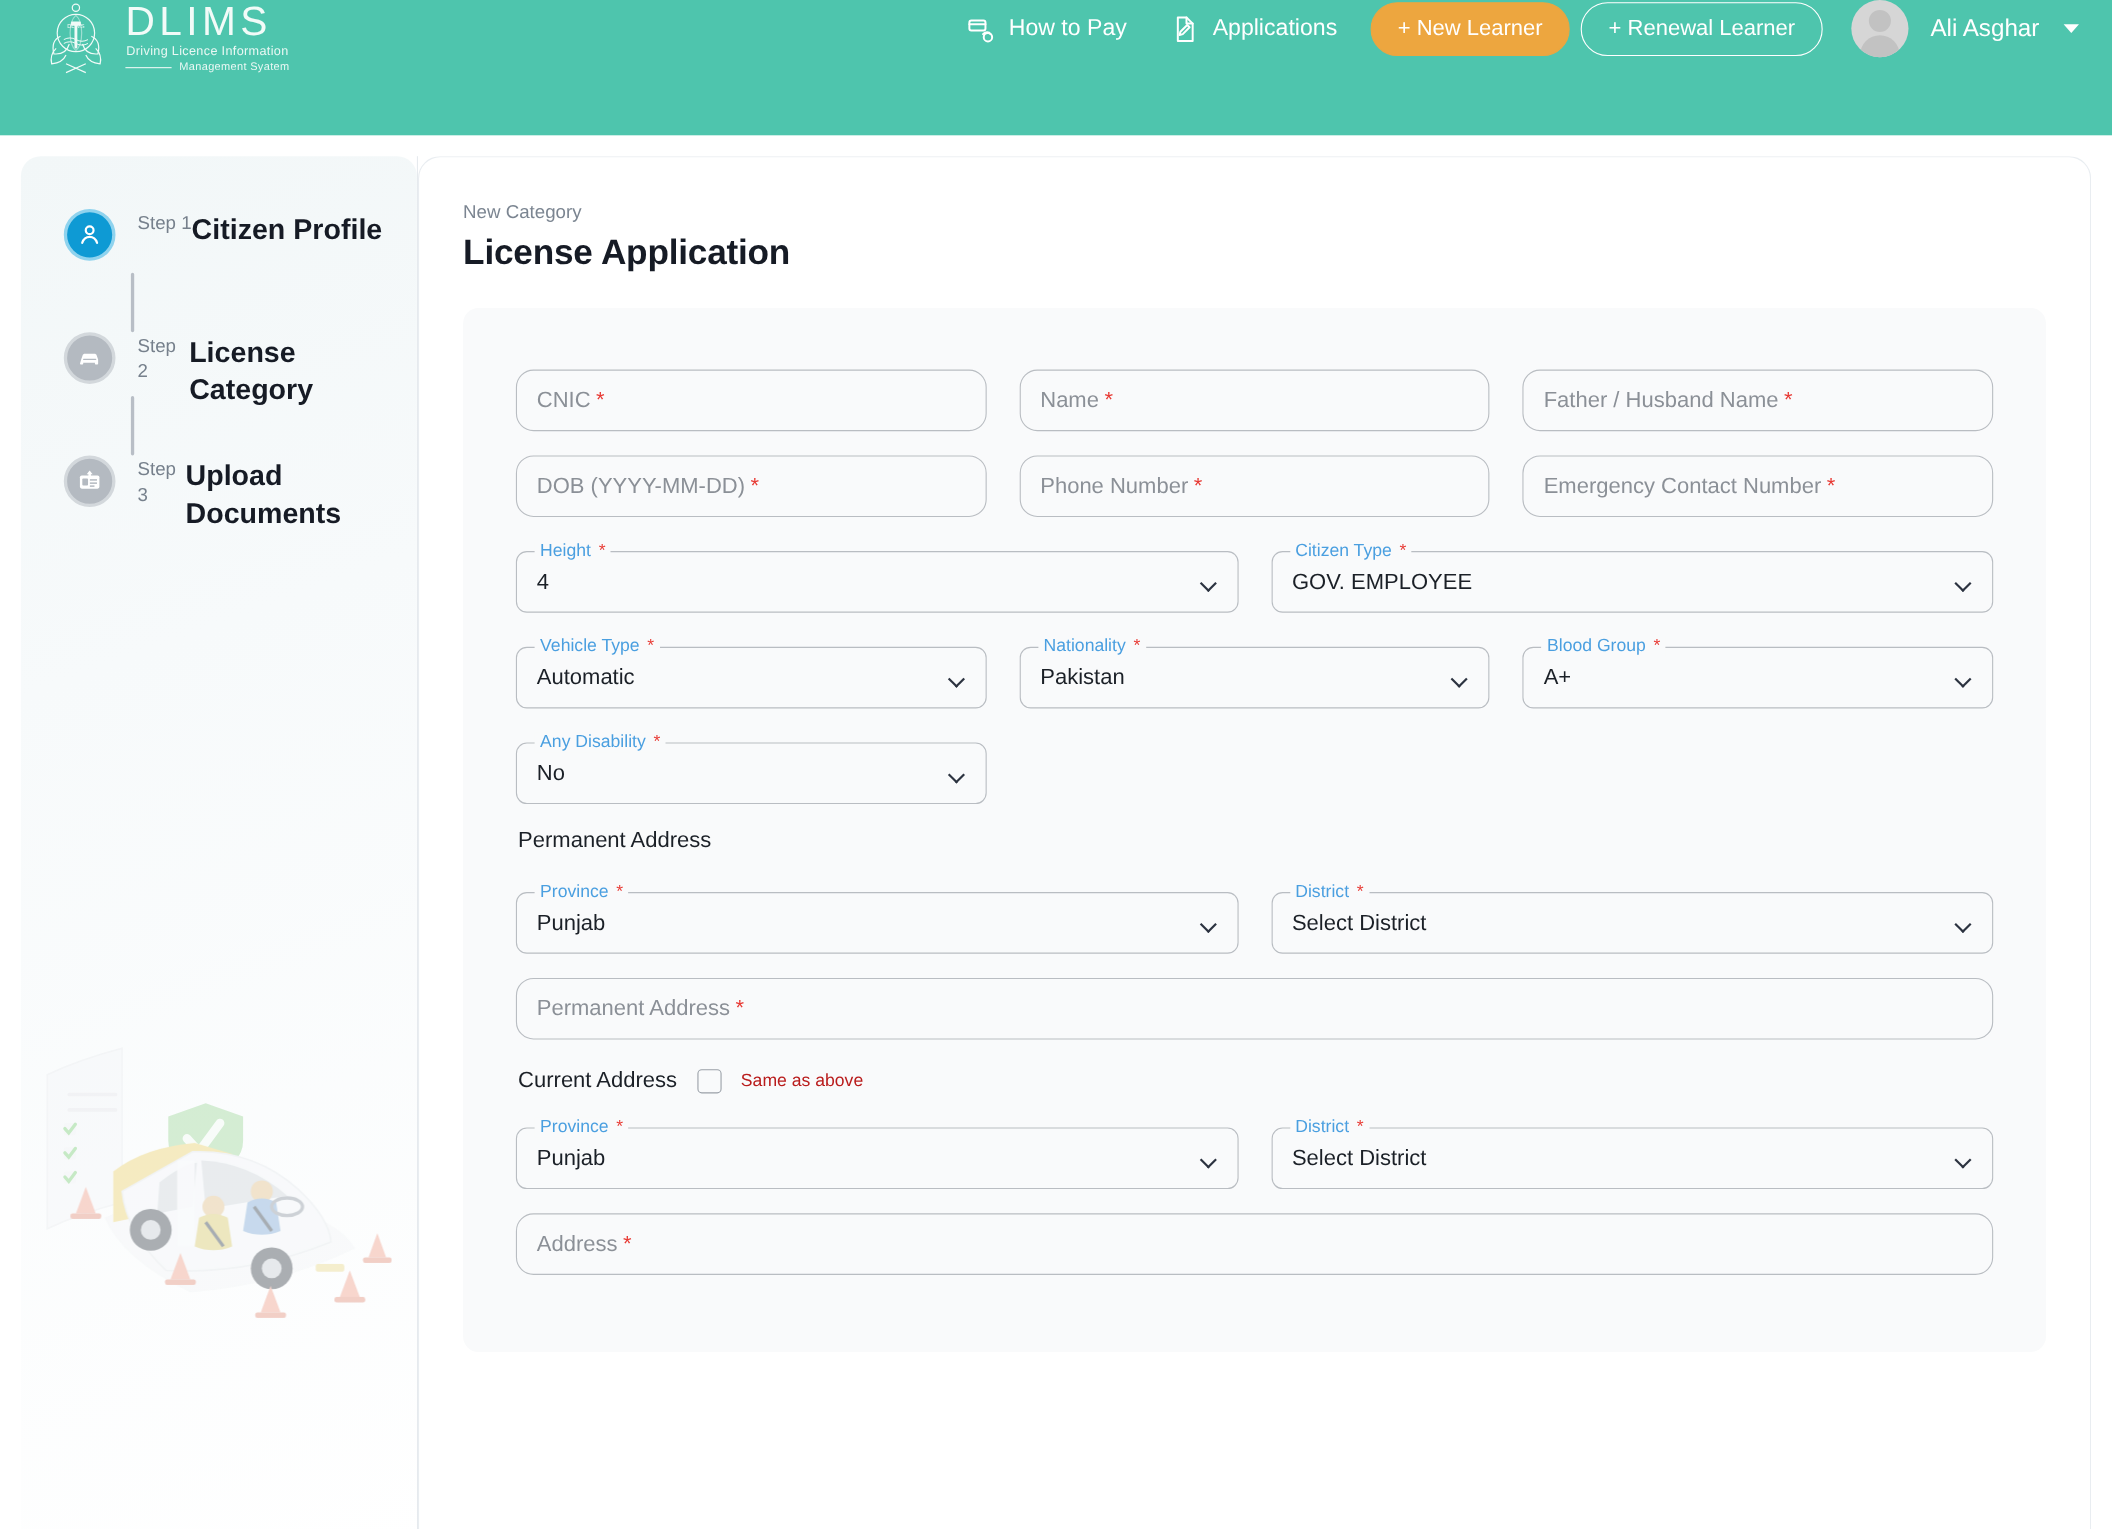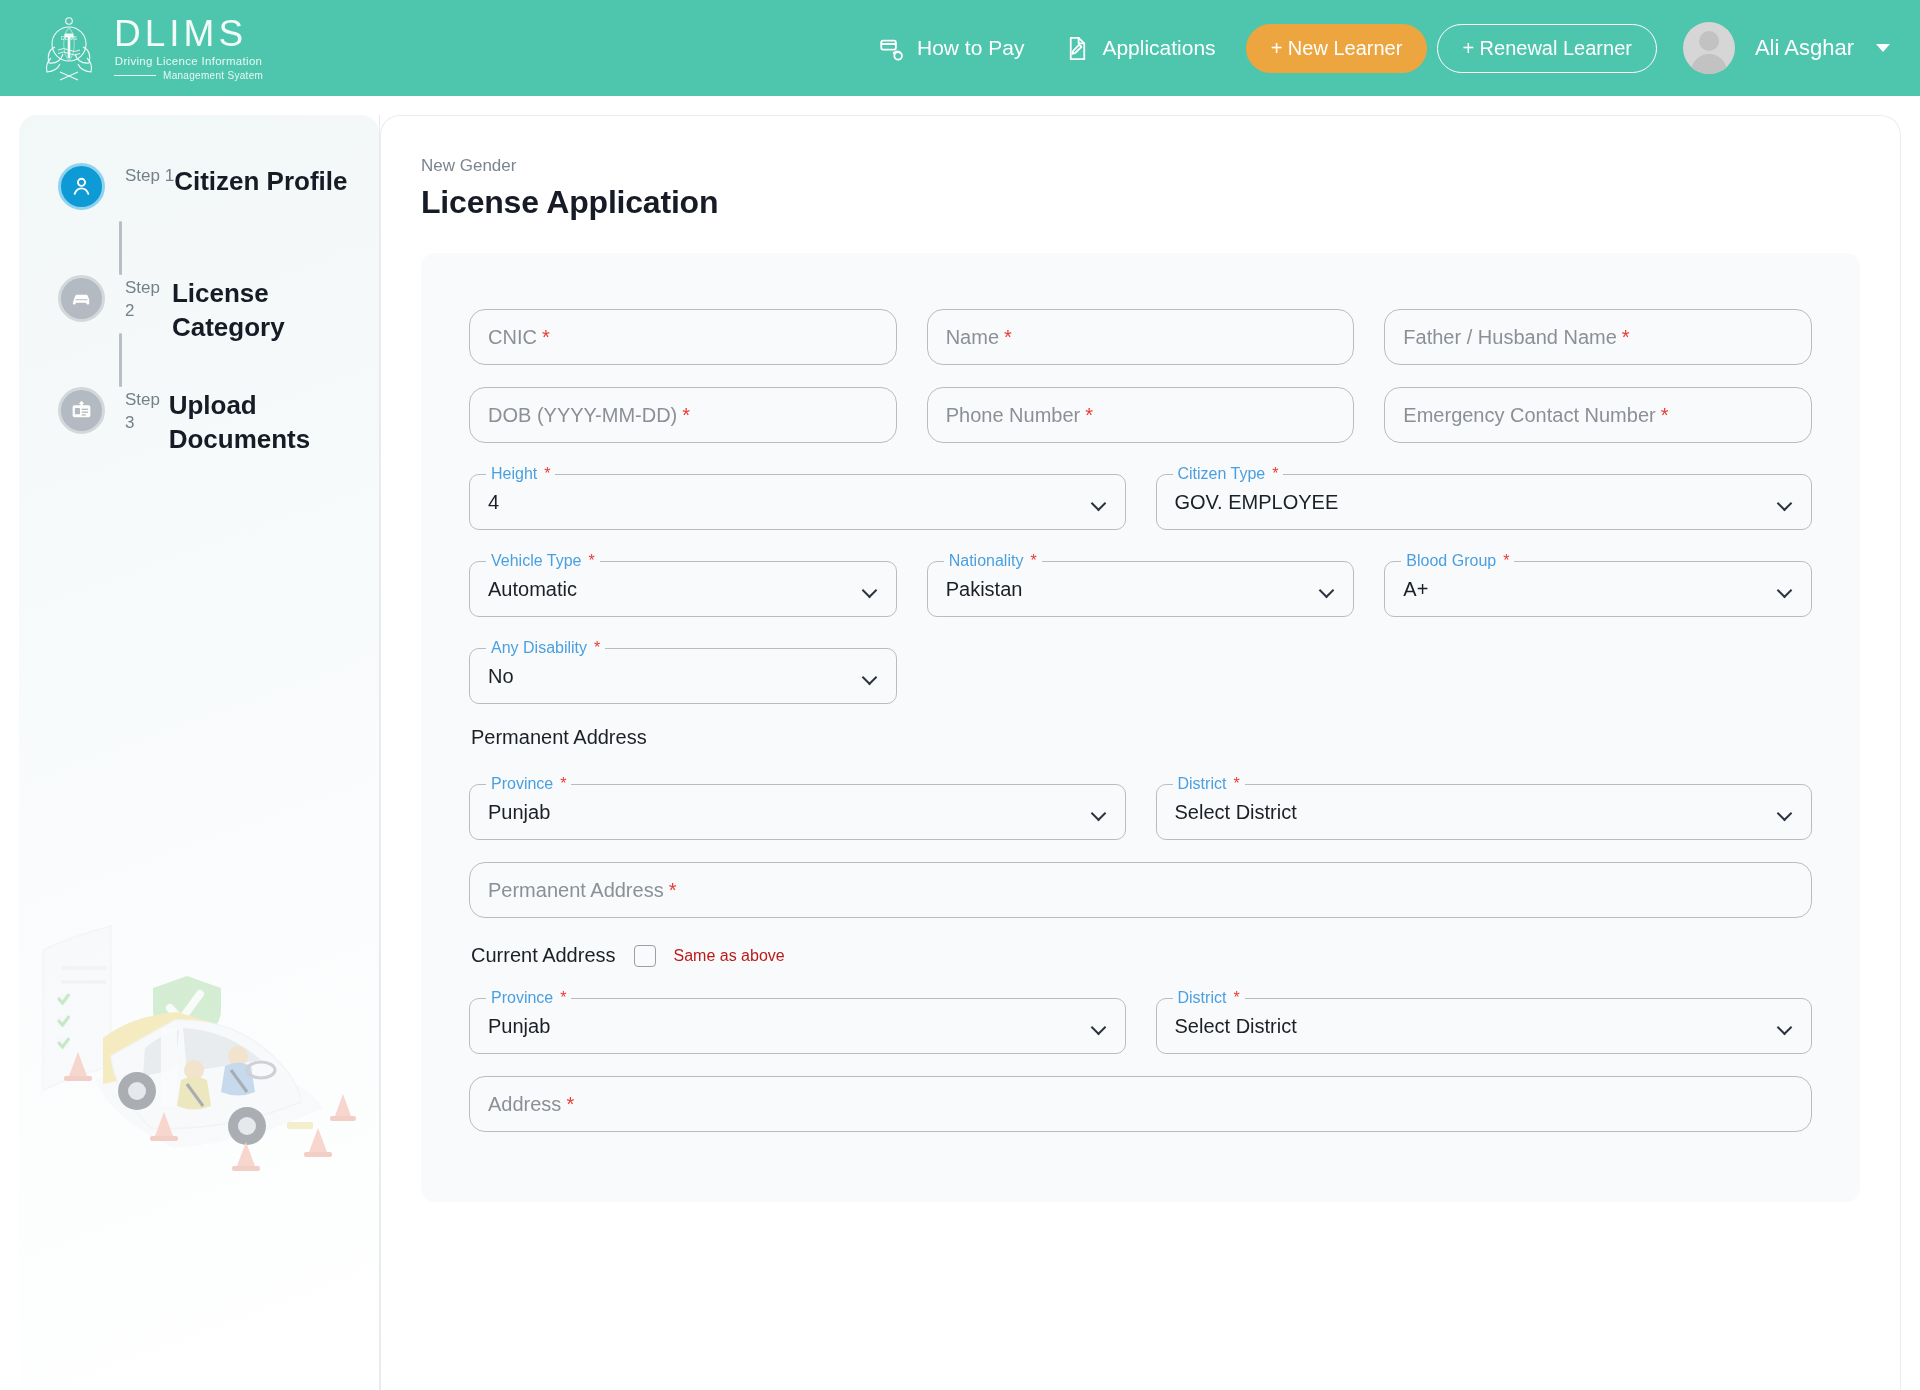--- a/index.html
+++ b/index.html
@@ -7,24 +7,24 @@
   html, body {
     width: 1920px;
     height: 1390px;
     background: #ffffff;
     font-family: "Liberation Sans", sans-serif;
     overflow: hidden;
   }
 
   
   .header {
-    height: 96px;
+    height: 123px;
     background: #4ec5ad;
     display: flex;
-    align-items: center;
+    align-items: flex-start;
     padding: 0 30px 0 38px;
   }
   .brand { display: flex; align-items: center; gap: 14px; }
   .brand-crest { width: 62px; height: 68px; flex: 0 0 62px; }
   .brand-text { display: flex; flex-direction: column; line-height: 1; }
   .brand-title {
     font-size: 37px;
     letter-spacing: 4px;
     color: #f2fbf8;
     font-weight: 400;
@@ -432,21 +432,21 @@
             </g>
         </g>
       </g>
     </svg>
   </div>
 
   <div class="divider-v"></div>
 
   <div class="main">
 
-    <div class="crumb">New Gender</div>
+    <div class="crumb">New Category</div>
     <div class="page-title">License Application</div>
 
     <div class="form-card">
 
       <div class="row">
         <div class="col">
           <div class="field">
             <span>CNIC</span>
             <span class="req">*</span>
           </div>

